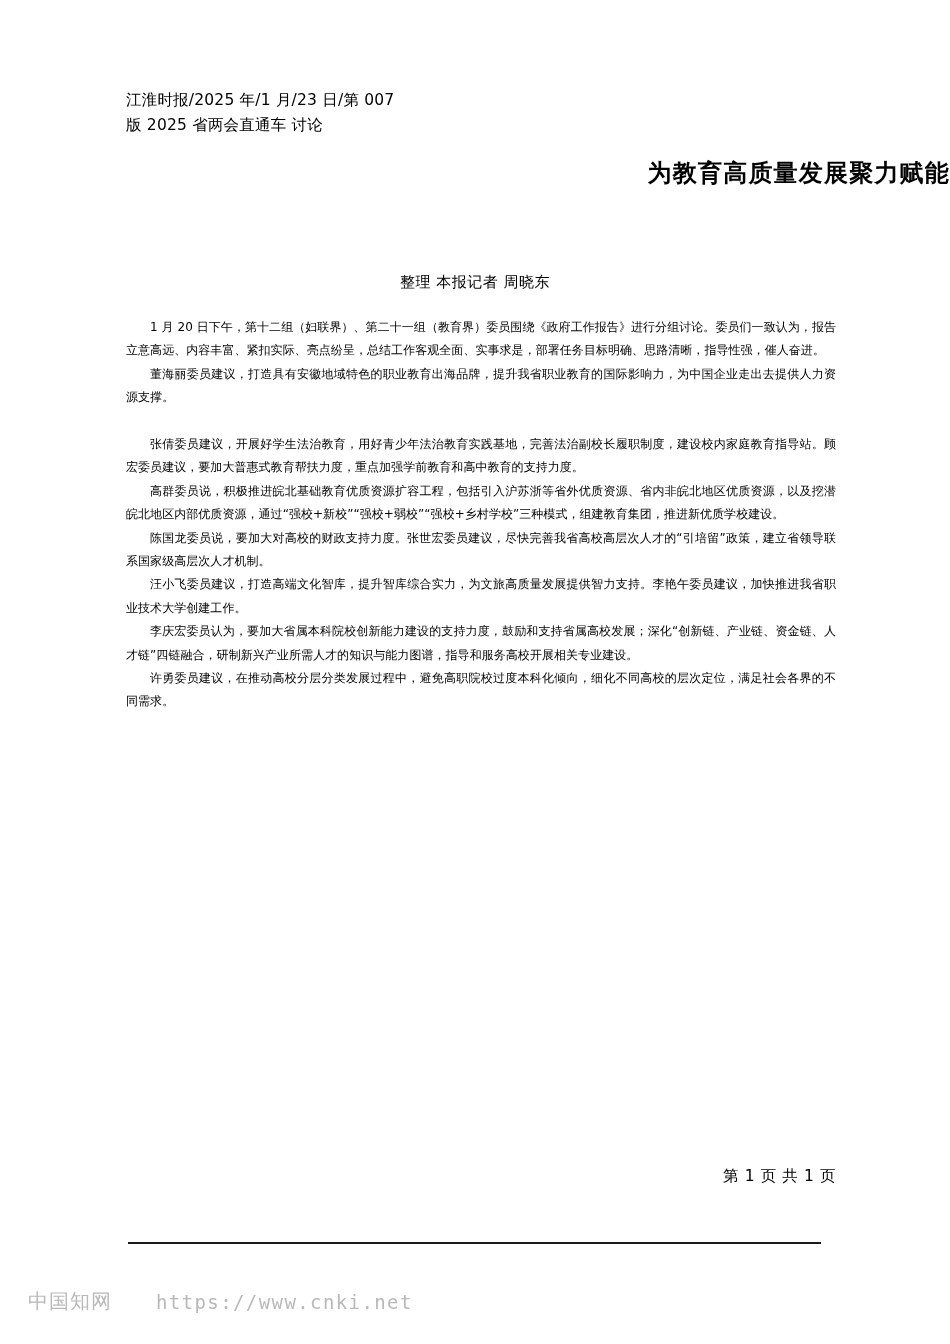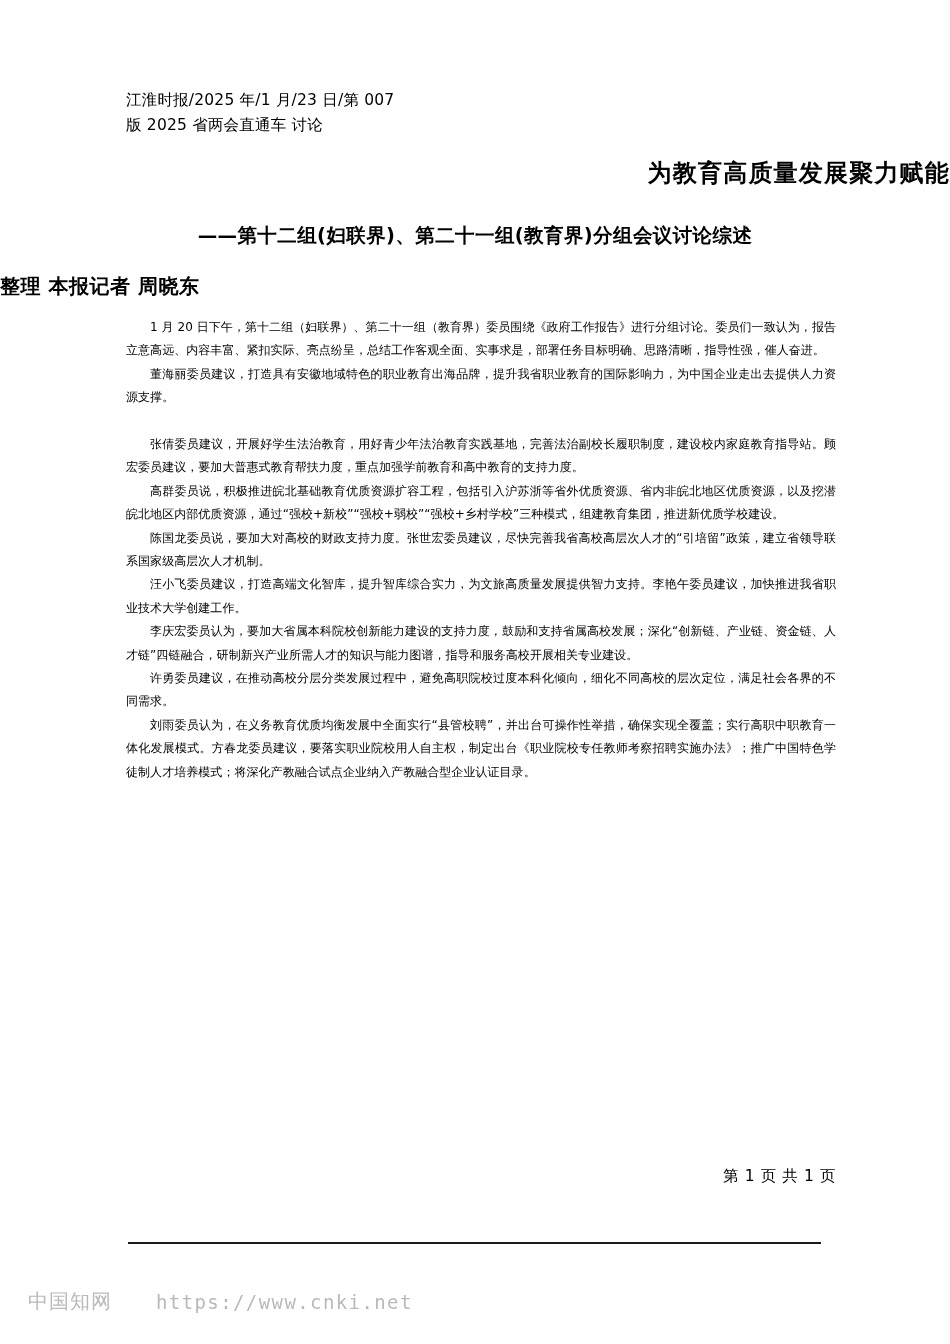--- a/index.html
+++ b/index.html
@@ -55,23 +55,23 @@
     text-align: center;
     font-size: 19.5px;
     font-weight: bold;
     letter-spacing: 0.4px;
   }
   .doc-byline {
     position: absolute;
     left: 0;
     top: 273px;
     width: 950px;
-    text-align: left;
-    font-size: 20px;
-    font-weight: bold;
+    text-align: center;
+    font-size: 15px;
+    font-weight: normal;
     letter-spacing: 0.5px;
   }
 
   
   .body-text {
     position: absolute;
     left: 126px;
     top: 316px;
     width: 710px;
     font-size: 12px;
@@ -137,34 +137,32 @@
 
 <div class="page">
 
   <div class="source-header">
     <div>江淮时报/2025 年/1 月/23 日/第 007</div>
     <div>版 2025 省两会直通车 讨论</div>
   </div>
 
   <div class="doc-title">为教育高质量发展聚力赋能</div>
 
-  <div class="doc-subtitle">——第十二组(妇联界)、第二十一组(教育界)分组会议讨论综述</div>
 
   <div class="doc-byline">整理  本报记者  周晓东</div>
 
   <div class="body-text">
     <p>1 月 20 日下午，第十二组（妇联界）、第二十一组（教育界）委员围绕《政府工作报告》进行分组讨论。委员们一致认为，报告立意高远、内容丰富、紧扣实际、亮点纷呈，总结工作客观全面、实事求是，部署任务目标明确、思路清晰，指导性强，催人奋进。</p>
     <p>董海丽委员建议，打造具有安徽地域特色的职业教育出海品牌，提升我省职业教育的国际影响力，为中国企业走出去提供人力资源支撑。</p>
     <p class="spaced-before">张倩委员建议，开展好学生法治教育，用好青少年法治教育实践基地，完善法治副校长履职制度，建设校内家庭教育指导站。顾宏委员建议，要加大普惠式教育帮扶力度，重点加强学前教育和高中教育的支持力度。</p>
     <p>高群委员说，积极推进皖北基础教育优质资源扩容工程，包括引入沪苏浙等省外优质资源、省内非皖北地区优质资源，以及挖潜皖北地区内部优质资源，通过“强校+新校”“强校+弱校”“强校+乡村学校”三种模式，组建教育集团，推进新优质学校建设。</p>
     <p>陈国龙委员说，要加大对高校的财政支持力度。张世宏委员建议，尽快完善我省高校高层次人才的“引培留”政策，建立省领导联系国家级高层次人才机制。</p>
     <p>汪小飞委员建议，打造高端文化智库，提升智库综合实力，为文旅高质量发展提供智力支持。李艳午委员建议，加快推进我省职业技术大学创建工作。</p>
     <p>李庆宏委员认为，要加大省属本科院校创新能力建设的支持力度，鼓励和支持省属高校发展；深化“创新链、产业链、资金链、人才链”四链融合，研制新兴产业所需人才的知识与能力图谱，指导和服务高校开展相关专业建设。</p>
     <p>许勇委员建议，在推动高校分层分类发展过程中，避免高职院校过度本科化倾向，细化不同高校的层次定位，满足社会各界的不同需求。</p>
-    <p>刘雨委员认为，在义务教育优质均衡发展中全面实行“县管校聘”，并出台可操作性举措，确保实现全覆盖；实行高职中职教育一体化发展模式。方春龙委员建议，要落实职业院校用人自主权，制定出台《职业院校专任教师考察招聘实施办法》；推广中国特色学徒制人才培养模式；将深化产教融合试点企业纳入产教融合型企业认证目录。</p>
   </div>
 
   <div class="page-number">第 1 页 共 1 页</div>
 
   <div class="footer-rule"></div>
 
   <div class="watermark">
     <span class="wm-brand">中国知网</span>
     <span class="wm-url">https://www.cnki.net</span>
   </div>

